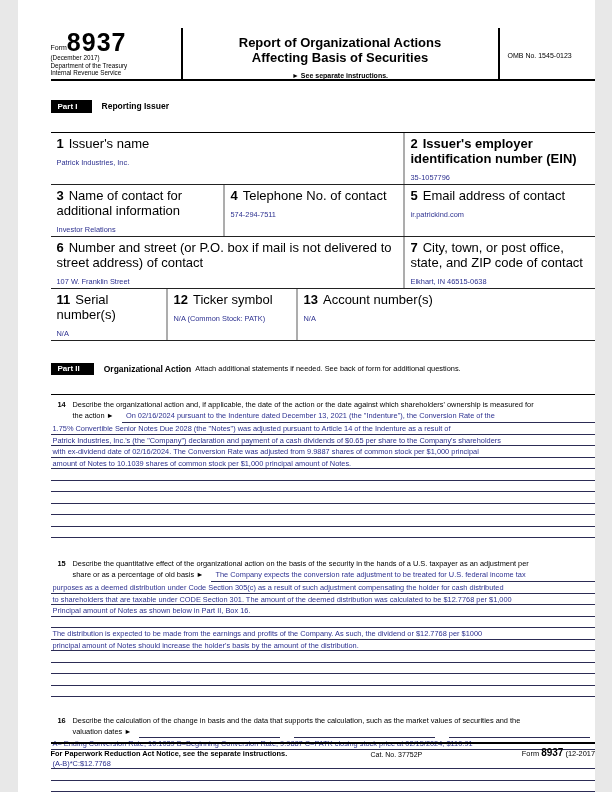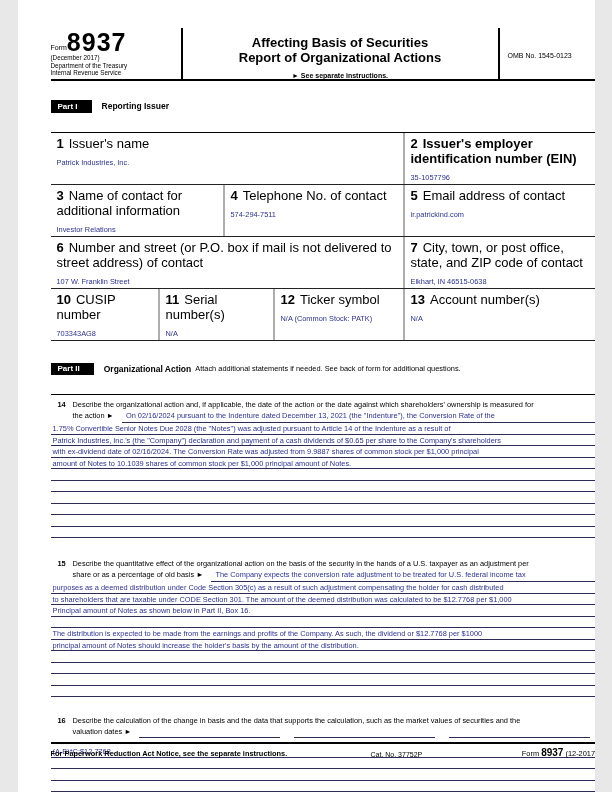--- a/index.html
+++ b/index.html
@@ -71,22 +71,22 @@
       <div class="hdr-left">
         <div class="form-line">
           <span class="form-word">Form</span>
           <span class="form-number">8937</span>
         </div>
         <div class="hdr-small">(December 2017)</div>
         <div class="hdr-small">Department of the Treasury</div>
         <div class="hdr-small">Internal Revenue Service</div>
       </div>
       <div class="hdr-center">
+        <div class="hdr-title">Report of Organizational Actions</div>
         <div class="hdr-title">Affecting Basis of Securities</div>
-        <div class="hdr-title">Report of Organizational Actions</div>
         <div class="hdr-see">► See separate instructions.</div>
       </div>
       <div class="hdr-right">OMB No. 1545-0123</div>
     </div>
 
     <div class="part-bar">
       <span class="part-tag">Part I</span>
       <span class="part-title">Reporting Issuer</span>
     </div>
 
@@ -122,24 +122,20 @@
         <div class="val" style="color: rgb(45, 49, 144);">107 W. Franklin Street</div>
       </div>
       <div class="cell" style="flex:1">
         <div class="lbl"><span class="fnum">7</span><span>City, town, or post office, state, and ZIP code of contact</span></div>
         <div class="val" style="color: rgb(45, 49, 144);">Elkhart, IN 46515-0638</div>
       </div>
     </div>
 
 
     <div class="frow frow-last">
-      <div class="cell" style="flex:0 0 107px">
-        <div class="lbl"><span class="fnum">10</span><span>CUSIP number</span></div>
-        <div class="val" style="color: rgb(45, 49, 144);">703343AG8</div>
-      </div>
       <div class="cell" style="flex:0 0 115px">
         <div class="lbl"><span class="fnum">11</span><span>Serial number(s)</span></div>
         <div class="val" style="color: rgb(45, 49, 144);">N/A</div>
       </div>
       <div class="cell" style="flex:0 0 130px">
         <div class="lbl"><span class="fnum">12</span><span>Ticker symbol</span></div>
         <div class="val" style="color: rgb(45, 49, 144);">N/A (Common Stock: PATK)</div>
       </div>
       <div class="cell" style="flex:1">
         <div class="lbl"><span class="fnum">13</span><span>Account number(s)</span></div>
@@ -199,20 +195,21 @@
       <div class="q-row">
         <span class="q-num">16</span>
         <span class="q-text">Describe the calculation of the change in basis and the data that supports the calculation, such as the market values of securities and the</span>
       </div>
       <div class="q-row2">
         <span class="lead">valuation dates ►</span>
         <span class="seg"></span>
         <span class="seg"></span>
         <span class="seg"></span>
       </div>
+      <div class="ansline val-blue" style="color: rgb(45, 49, 144);">A= Ending Conversion Rate, 10.1039 B=Beginning Conversion Rate, 9.9887 C=PATK closing stock price at 02/15/2024, $110.91</div>
       <div class="ansline val-blue" style="margin-top: 8px; color: rgb(45, 49, 144);">(A-B)*C:$12.7768</div>
       <div class="blank"></div>
       <div class="blank"></div>
       <div class="blank"></div>
       <div class="blank"></div>
       <div class="blank"></div>
       <div class="blank"></div>
     </div>
 
   </div>

